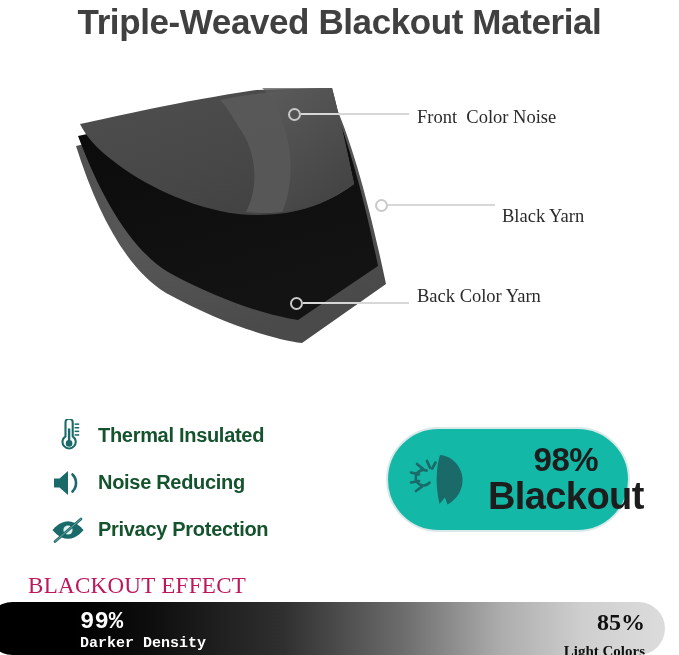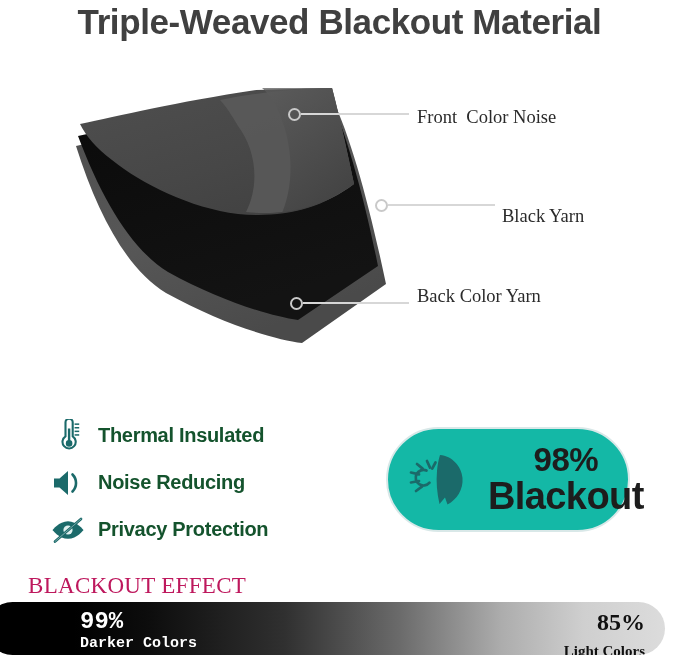--- a/index.html
+++ b/index.html
@@ -343,21 +343,21 @@
       <div id="badge-percent">98%</div>
       <div id="badge-word">Blackout</div>
     </span>
   </div>
 
   <div id="blackout-effect-heading">BLACKOUT EFFECT</div>
 
   <div id="blackout-bar">
     <div id="bar-left-block">
       <div id="bar-left-percent">99%</div>
-      <div id="bar-left-label">Darker Colors</div>
+      <div id="bar-left-label">Darker Density</div>
     </div>
     <div id="bar-right-block">
       <div id="bar-right-percent">85%</div>
       <div id="bar-right-label">Light Colors</div>
     </div>
   </div>
 
 </div>
 
 </body></html>

